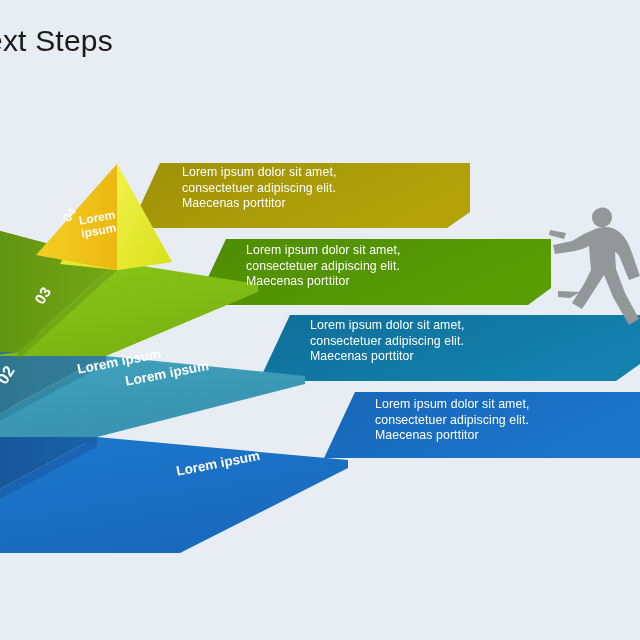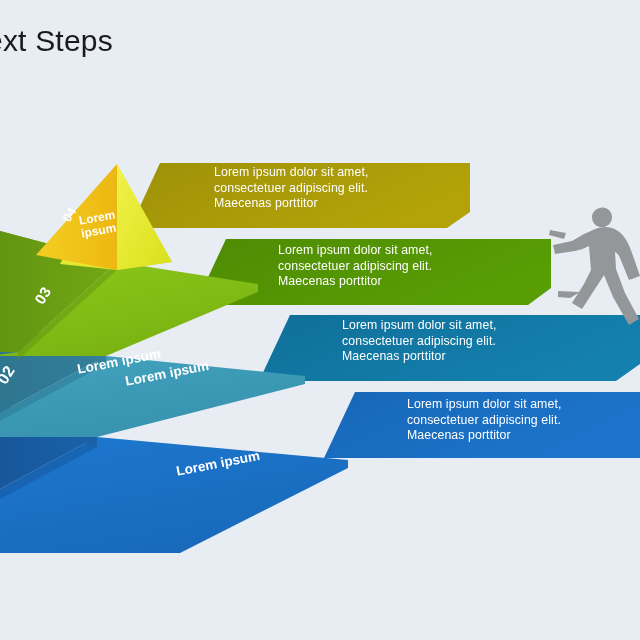--- a/index.html
+++ b/index.html
@@ -24,21 +24,20 @@
   
   .banner-text{
     position:absolute;
     color:#ffffff;
     font-size:12.3px;
     line-height:15.5px;
     white-space:pre-line;
     letter-spacing:.1px;
     text-shadow:0 0 0 rgba(0,0,0,0);
     pointer-events:none;
-    margin-left:32px;
   }
   #bt0{left:182px;top:165px;width:240px;}
   #bt1{left:246px;top:243px;width:240px;}
   #bt2{left:310px;top:318px;width:240px;}
   #bt3{left:375px;top:397px;width:245px;}
 
   
   .face-label{
     position:absolute;color:#ffffff;font-weight:bold;
     pointer-events:none;white-space:pre-line;

